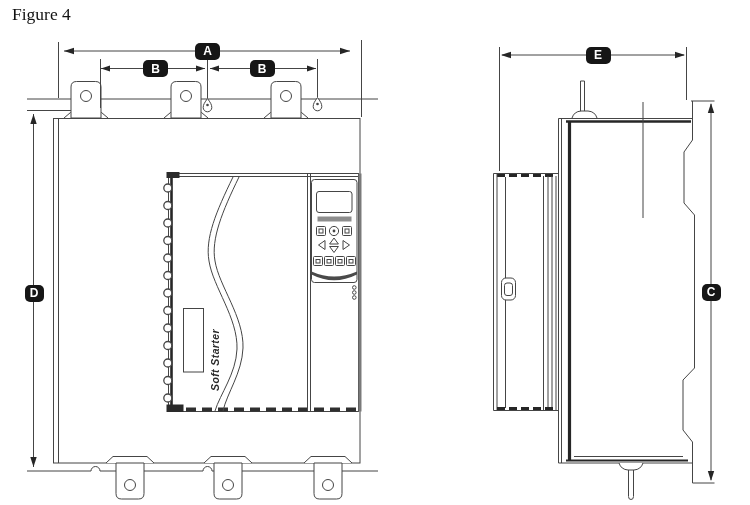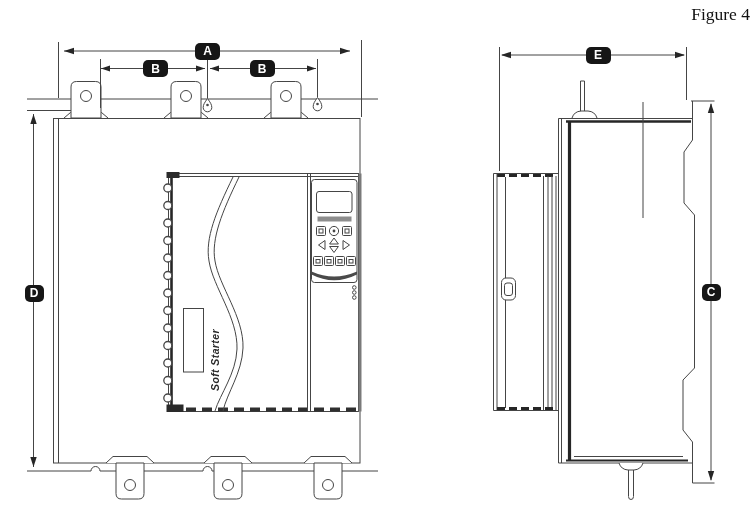--- a/index.html
+++ b/index.html
@@ -2,21 +2,21 @@
 <html><head>
 <meta charset="utf-8">
 <style>
   html,body{margin:0;padding:0;background:#ffffff;}
   #canvas{
     position:relative;width:750px;height:505px;background:#ffffff;
     font-family:"Liberation Sans",sans-serif;overflow:hidden;
   }
   #figure-title{
     position:absolute;top:4px;left:0;right:0;padding-left:12px;
-    text-align:right;font-family:"Liberation Serif",serif;
+    text-align:left;font-family:"Liberation Serif",serif;
     font-size:17.5px;color:#111;
   }
   #drawing{position:absolute;left:0;top:0;}
   .badge{
     position:absolute;display:flex;align-items:center;justify-content:center;
     background:#161616;color:#ffffff;font-weight:bold;font-size:12px;
     border-radius:5px;height:17px;
   }
   .badge.wide{width:25px;}
   .badge.narrow{width:19px;}

